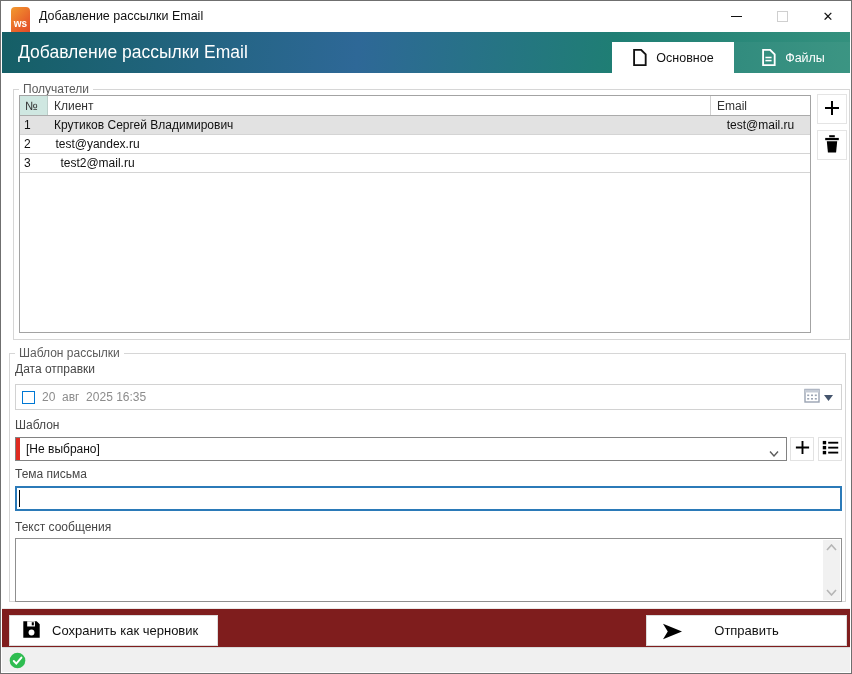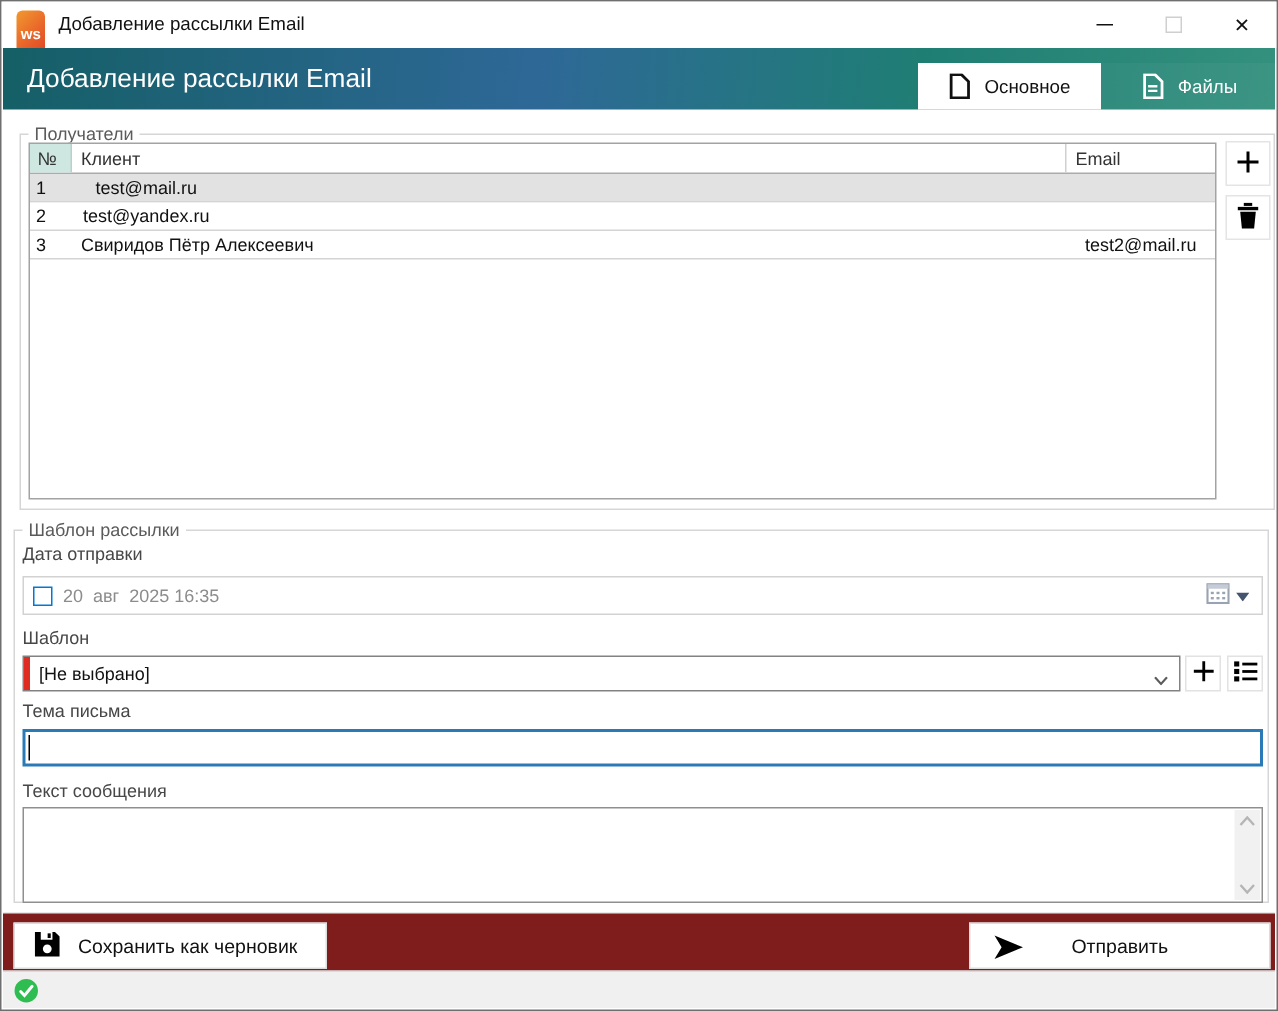--- a/index.html
+++ b/index.html
@@ -158,29 +158,29 @@
     <span class="legend">Получатели</span>
 
     <div class="table">
       <div class="thead">
         <div class="th th-num">№</div>
         <div class="th th-client">Клиент</div>
         <div class="th th-email">Email</div>
       </div>
       <div class="trow selected">
         <div class="td td-num">1</div>
+        <div class="td td-client">Крутиков Сергей Владимирович</div>
         <div class="td td-email">test@mail.ru</div>
       </div>
       <div class="trow">
         <div class="td td-num">2</div>
         <div class="td td-email">test@yandex.ru</div>
       </div>
       <div class="trow">
         <div class="td td-num">3</div>
-        <div class="td td-client">Свиридов Пётр Алексеевич</div>
         <div class="td td-email">test2@mail.ru</div>
       </div>
     </div>
 
     <div class="sq-btn btn-add">
       <span>
         <svg width="18" height="18" viewBox="0 0 18 18">
             <path d="M9 2 v14 M2 9 h14" stroke="#000" stroke-width="2"></path>
           </svg>
       </span>

